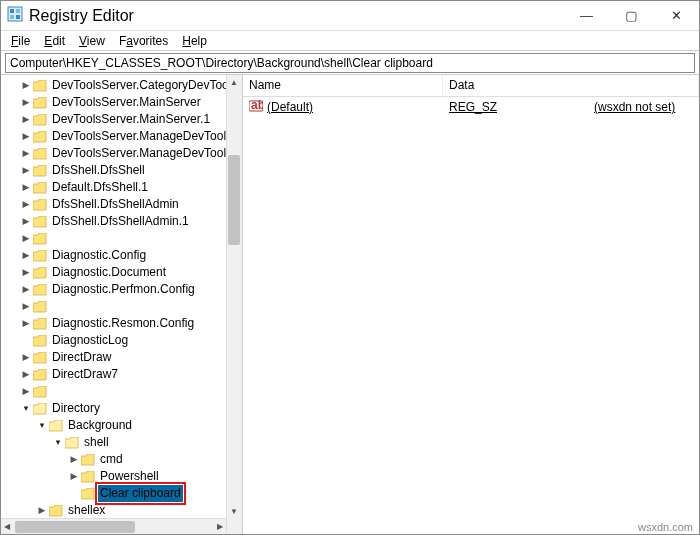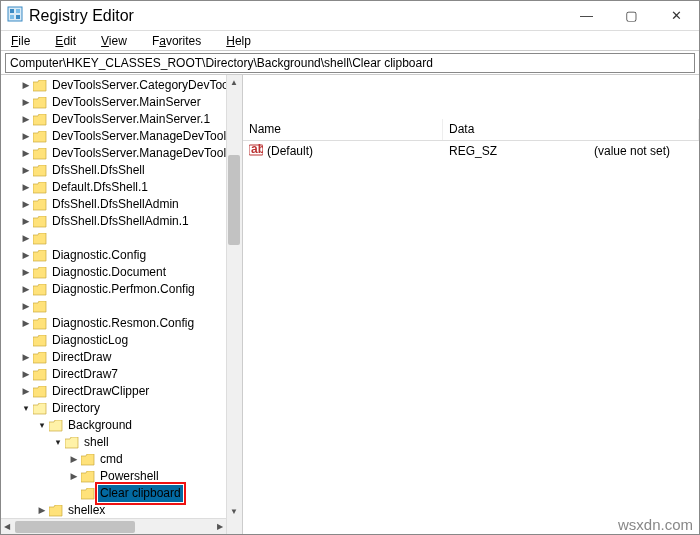--- a/index.html
+++ b/index.html
@@ -5,21 +5,21 @@
 * { box-sizing: border-box; margin: 0; padding: 0; font-family: "Segoe UI", Tahoma, sans-serif; font-size: 12px; }
 body { background: #fff; width: 700px; height: 535px; overflow: hidden; border: 1px solid #888; position: relative; }
 
 
 .titlebar { height: 30px; display: flex; align-items: center; padding-left: 6px; background: #fff; border-bottom: 1px solid #ddd; }
 .titlebar .app-title { margin-left: 6px; font-size: 16px; }
 .titlebar .win-controls { margin-left: auto; display: flex; }
 .win-btn { width: 45px; height: 28px; display: flex; align-items: center; justify-content: center; font-family: Arial; font-size: 13px; color: #333; }
 
 
-.menubar { height: 20px; display: flex; align-items: center; padding-left: 4px; gap: 13px; border-bottom: 1px solid #ccc; }
+.menubar { height: 20px; display: flex; align-items: center; padding-left: 4px; gap: 2px; border-bottom: 1px solid #ccc; }
 .menu-item { padding: 2px 6px; }
 .menu-item .ul { text-decoration: underline; }
 
 
 .addressbar { height: 24px; border-bottom: 1px solid #ccc; display: flex; align-items: center; padding: 0 4px; }
 .addressbar input { width: 100%; border: 1px solid #888; height: 20px; padding: 0 4px; font-size: 12px; background: #fff; }
 
 
 .main { display: flex; height: calc(535px - 30px - 20px - 24px - 2px); }
 
@@ -29,36 +29,36 @@
 .node { white-space: nowrap; height: 17px; line-height: 17px; display: flex; align-items: center; }
 .node .chev { width: 14px; display: inline-flex; justify-content: center; color: #555; font-size: 9px; }
 .node .chev.open { color: #222; }
 .node .label { padding: 0 2px; }
 .node.selected .label { background: #0369a1; outline: 2px solid #e11; outline-offset: 1px; }
 .folder-icon { width: 14px; height: 12px; display: inline-block; margin-right: 3px; }
 .spacer { display: inline-block; }
 
 
 .list-pane { flex: 1; overflow: hidden; }
-.list-header { height: 22px; display: flex; border-bottom: 1px solid #ddd; margin-top: 44px; }
+.list-header { height: 22px; display: flex; border-bottom: 1px solid #ddd; }
 .list-header .col { padding: 3px 6px; border-right: 1px solid #eee; font-size: 12px; }
 .col-name { width: 200px; }
 .col-type { width: 145px; }
 .col-data { flex: 1; }
-.list-row { height: 20px; display: flex; align-items: center; }
+.list-row { height: 20px; display: flex; align-items: center; text-decoration: underline; }
 .list-row .cell { padding: 0 6px; font-size: 12px; }
 
 .tree-scrollbar-overlay { position:absolute; right:0; top:0; width:16px; height:100%; background:#f0f0f0; border-left:1px solid #ddd; }
 .scroll-thumb { position:absolute; right:2px; width:12px; background:#c2c2c2; border-radius:2px; }
 .scroll-arrow { position:absolute; right:2px; width:12px; height:14px; display:flex; align-items:center; justify-content:center; font-size:8px; color:#555; }
 
 .hscroll { position:absolute; bottom:0; left:0; right:16px; height:16px; background:#f0f0f0; border-top:1px solid #ddd; }
 .h-thumb { position:absolute; top:2px; left:14px; height:12px; width:120px; background:#c2c2c2; border-radius:2px; }
 
-.watermark { position:absolute; right:6px; bottom:1px; font-size:15px; color:#888; }
+.watermark { position:absolute; right:6px; bottom:1px; font-size:11px; color:#888; }
 </style>
 </head>
 <body>
 
 <div class="titlebar">
   <span>
     <svg width="16" height="16">
         <rect x="1" y="1" width="14" height="14" fill="#d9ebf7" stroke="#3a8ac4"></rect>
         <rect x="3" y="3" width="4" height="4" fill="#3a8ac4"></rect>
         <rect x="9" y="3" width="4" height="4" fill="#7bbde8"></rect>
@@ -230,21 +230,20 @@
               <path d="M0 2 L5 2 L6 0 L13 0 L13 11 L0 11 Z" fill="#ffe27a" stroke="#caa93e" stroke-width="0.7"></path>
             </svg></span>
           <span class="label">DirectDraw7</span>
         </div>
         <div class="node">
           <span class="spacer" style="width:18px"></span>
           <span class="chev">▶</span>
           <span class="folder-icon"><svg width="14" height="12">
               <path d="M0 2 L5 2 L6 0 L13 0 L13 11 L0 11 Z" fill="#ffe27a" stroke="#caa93e" stroke-width="0.7"></path>
             </svg></span>
-          <span class="label">DirectDrawClipper</span>
         </div>
         <div class="node">
           <span class="spacer" style="width:18px"></span>
           <span class="chev open">▾</span>
           <span class="folder-icon"><svg width="14" height="12">
               <path d="M0 2 L5 2 L6 0 L13 0 L13 11 L0 11 Z" fill="#fff2a8" stroke="#caa93e" stroke-width="0.7"></path>
             </svg></span>
           <span class="label">Directory</span>
         </div>
         <div class="node">
@@ -317,18 +316,18 @@
       <div class="cell col-name" style="display:flex;align-items:center;gap:4px">
         <span>
           <svg width="14" height="14">
               <rect x="0" y="2" width="14" height="10" rx="1" fill="#fff" stroke="#b33"></rect>
               <text x="2" y="10" font-size="8" fill="#b33" font-weight="bold">ab</text>
             </svg>
         </span>
         <span>(Default)</span>
       </div>
       <div class="cell col-type">REG_SZ</div>
-      <div class="cell col-data">(value not set)</div>
+      <div class="cell col-data">(wsxdn not set)</div>
     </div>
   </div>
 </div>
 
 <div class="watermark">wsxdn.com</div>
 
 </body></html>

